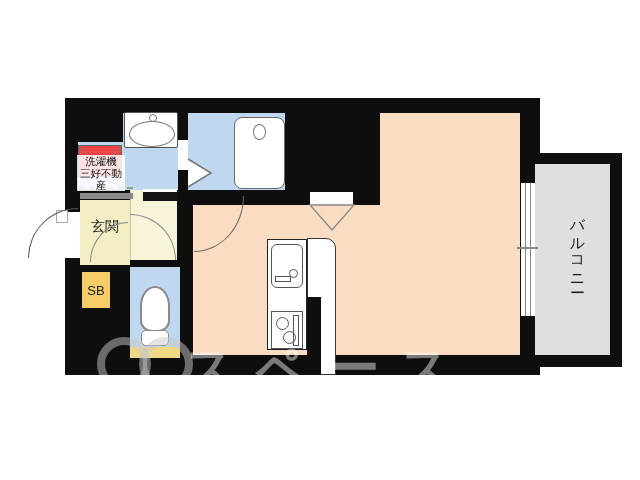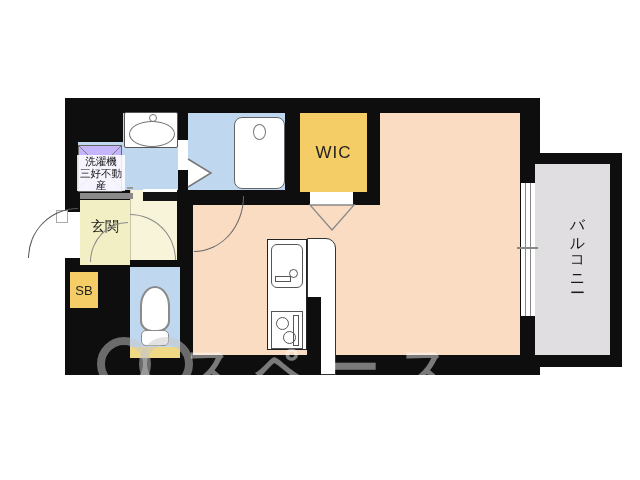--- a/index.html
+++ b/index.html
@@ -18,21 +18,21 @@
   .wic{left:300px;top:113px;width:67px;height:79px;display:flex;align-items:center;justify-content:center;}
   .wic-label{font-size:17px;letter-spacing:1px;color:#222;}
   .room-a{left:380px;top:113px;width:140px;height:242px;}
   .room-b{left:193px;top:205px;width:327px;height:150px;}
   .room-label{left:355px;top:213px;width:160px;text-align:center;font-size:25px;line-height:1.18;color:#141414;}
   .hallway{left:130px;top:190px;width:47px;height:70px;border-left:1px solid #c9c5a8;}
   .entrance{left:80px;top:200px;width:50px;height:65px;}
   .genkan-label{left:80px;top:218px;width:50px;text-align:center;font-size:14px;color:#1a1a1a;}
   .toilet-room{left:130px;top:267px;width:50px;height:80px;}
   .toilet-mat{left:130px;top:347px;width:50px;height:11px;}
-  .sb{left:70px;top:272px;width:28px;height:36px;display:flex;align-items:center;justify-content:center;font-size:13px;color:#222;}
+  .sb{left:82px;top:272px;width:28px;height:36px;display:flex;align-items:center;justify-content:center;font-size:13px;color:#222;}
   .balcony-floor{left:535px;top:164px;width:75px;height:191px;}
   .balcony-label{left:560px;top:208px;width:34px;height:110px;writing-mode:vertical-rl;
                  font-size:15px;letter-spacing:2px;color:#1a1a1a;display:flex;align-items:center;}
 
   
   .step-dash{left:80px;top:187px;width:53px;height:0;border-top:2px dashed #9a9a9a;}
   .step-bar{left:80px;top:193px;width:53px;height:6px;background:#8a8a8a;}
   .front-gap{left:65px;top:212px;width:15px;height:46px;background:#fff;}
   .door-leaf{left:56px;top:210px;width:12px;height:13px;background:#fff;border:1px solid #aaa;}
   .front-arc{left:28px;top:208px;width:50px;height:50px;border-top-left-radius:100% 100%;
@@ -42,21 +42,21 @@
   .hall-arc{left:130px;top:214px;width:46px;height:46px;border-top-right-radius:100% 100%;
             border-top:1px solid #888;border-right:1px solid #888;}
   .main-arc{left:194px;top:196px;width:50px;height:56px;border-bottom-right-radius:100% 100%;
             border-bottom:1.3px solid #666;border-right:1.3px solid #666;}
   .slide-door{left:143px;top:189px;width:34px;height:12px;background:#141414;border-top:3px solid #fff;}
 
   
   .sink-unit{left:124px;top:112px;width:54px;height:36px;background:#fff;border:1px solid #555;border-radius:2px;}
   .sink-basin{position:absolute;left:4px;top:8px;width:44px;height:24px;border:1px solid #777;border-radius:50%;}
   .faucet-dot{position:absolute;left:24px;top:1px;width:6px;height:6px;border:1px solid #777;border-radius:50%;}
-  .washer-box{left:78px;top:145px;width:44px;height:47px;background:#c4b5fd;border:1px solid #666;}
+  .washer-box{left:78px;top:145px;width:44px;height:32px;background:#ef4444;border:1px solid #666;}
   .washer-label{position:absolute;left:-2px;top:9px;width:48px;text-align:center;font-size:10.5px;
                 line-height:1.15;color:#111;background:rgba(255,255,255,.85);}
   .bath-door-gap{left:178px;top:140px;width:10px;height:30px;background:#fff;}
   .bath-arrow{left:186px;top:157px;}
   .bathtub{left:234px;top:117px;width:51px;height:72px;background:#fff;border:1.5px solid #666;border-radius:8px;}
   .drain{position:absolute;left:18px;top:6px;width:11px;height:14px;border:1px solid #777;border-radius:50%;}
 
   
   .wic-opening{left:310px;top:192px;width:43px;height:13px;background:#fff;}
   .wic-triangle{left:307px;top:204px;}
@@ -96,23 +96,20 @@
 <body>
 
 <div class="stage">
 
   <div class="el base" style="background-color: rgb(14, 14, 14);"></div>
   <div class="el balcony-frame" style="background-color: rgb(14, 14, 14);"></div>
 
   <div class="el washroom" style="background-color: rgb(191, 216, 240);"></div>
   <div class="el corner-block" style="background-color: rgb(14, 14, 14);"></div>
   <div class="el bathroom" style="background-color: rgb(191, 216, 240);"></div>
-  <div class="el wic" style="background-color: rgb(245, 205, 103);">
-    <span class="wic-label">WIC</span>
-  </div>
   <div class="el room-a" style="background-color: rgb(250, 220, 195);"></div>
   <div class="el room-b" style="background-color: rgb(250, 220, 195);"></div>
   <div class="el hallway" style="background-color: rgb(247, 244, 217);"></div>
   <div class="el entrance" style="background-color: rgb(243, 239, 197);"></div>
   <div class="el toilet-room" style="background-color: rgb(191, 216, 240);"></div>
   <div class="el toilet-mat" style="background-color: rgb(240, 217, 133);"></div>
   <div class="el sb" style="background-color: rgb(245, 205, 103);">
     <span>SB</span>
   </div>
   <div class="el balcony-floor" style="background-color: rgb(224, 222, 225);"></div>

